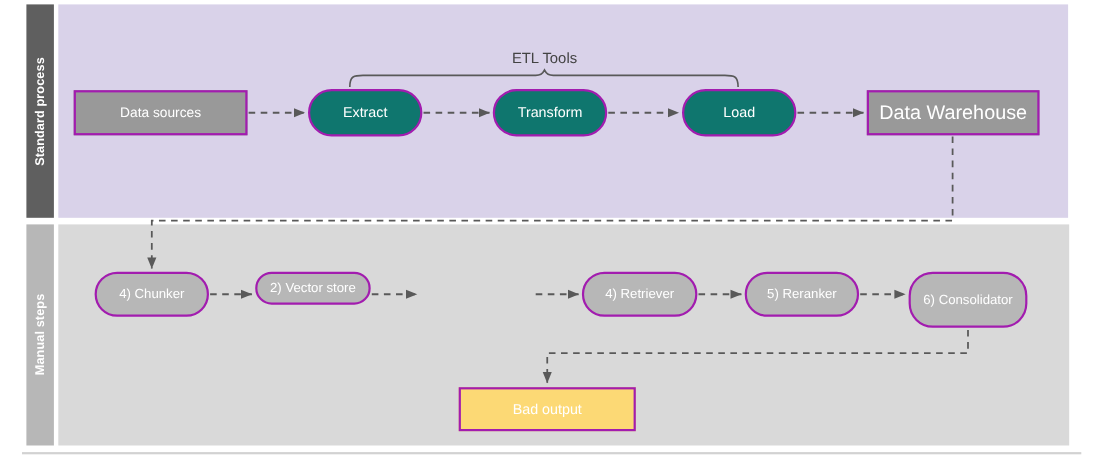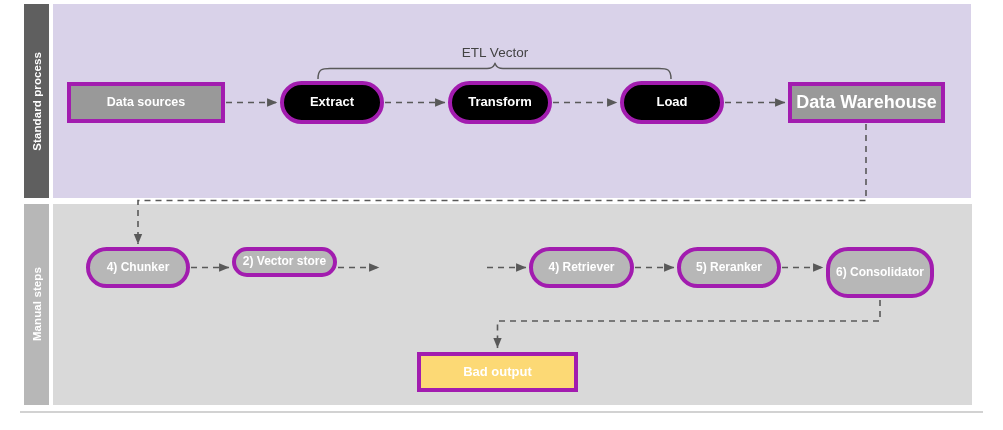--- a/index.html
+++ b/index.html
@@ -59,29 +59,29 @@
 
   
   .node {
     position: absolute;
     box-sizing: border-box;
     display: flex;
     align-items: center;
     justify-content: center;
     text-align: center;
     color: #ffffff;
-    font-weight: bold;
+    font-weight: normal;
     line-height: 1.15;
-    border: 4px solid #a21caf;
+    border: 2px solid #a21caf;
   }
   .node.rect { border-radius: 0; }
   .node.pill { border-radius: 22px; }
 
   .node-gray   { background: #999999; }
-  .node-purple { background: #000000; }
+  .node-purple { background: #0f766e; }
   .node-gray2  { background: #b7b7b7; }
   .node-yellow { background: #fcd975; align-items: center; }
 
   
   #node-data-sources  { left: 67px;  top: 82px;  width: 158px; height: 41px; font-size: 12.5px; }
   #node-extract       { left: 280px; top: 81px;  width: 104px; height: 43px; font-size: 13px; }
   #node-transform     { left: 448px; top: 81px;  width: 104px; height: 43px; font-size: 13px; }
   #node-load          { left: 620px; top: 81px;  width: 104px; height: 43px; font-size: 13px; }
   #node-data-warehouse{ left: 788px; top: 82px;  width: 157px; height: 41px; font-size: 18px; }
 
@@ -144,21 +144,21 @@
       <line x1="635" y1="267.5" x2="674" y2="267.5" marker-end="url(#arrow)"></line>
       <line x1="782" y1="267.5" x2="823" y2="267.5" marker-end="url(#arrow)"></line>
 
       <path d="M880,289 L880,321 L497.5,321 L497.5,348" marker-end="url(#arrow)"></path>
     </g>
 
     <path d="M318,79 C318,69 322,68.5 330,68.5 L487,68.5 C494,68.5 494,65 495,63.5
              C496,65 496,68.5 503,68.5 L659,68.5 C667,68.5 671,69 671,79" stroke="#595959" stroke-width="1.5" fill="none"></path>
   </svg>
 
-  <div id="etl-label">ETL Vector</div>
+  <div id="etl-label">ETL Tools</div>
 
   <div class="node rect node-gray" id="node-data-sources">
     <span>Data sources</span>
   </div>
 
   <div class="node pill node-purple" id="node-extract">
     <span>Extract</span>
   </div>
 
   <div class="node pill node-purple" id="node-transform">

